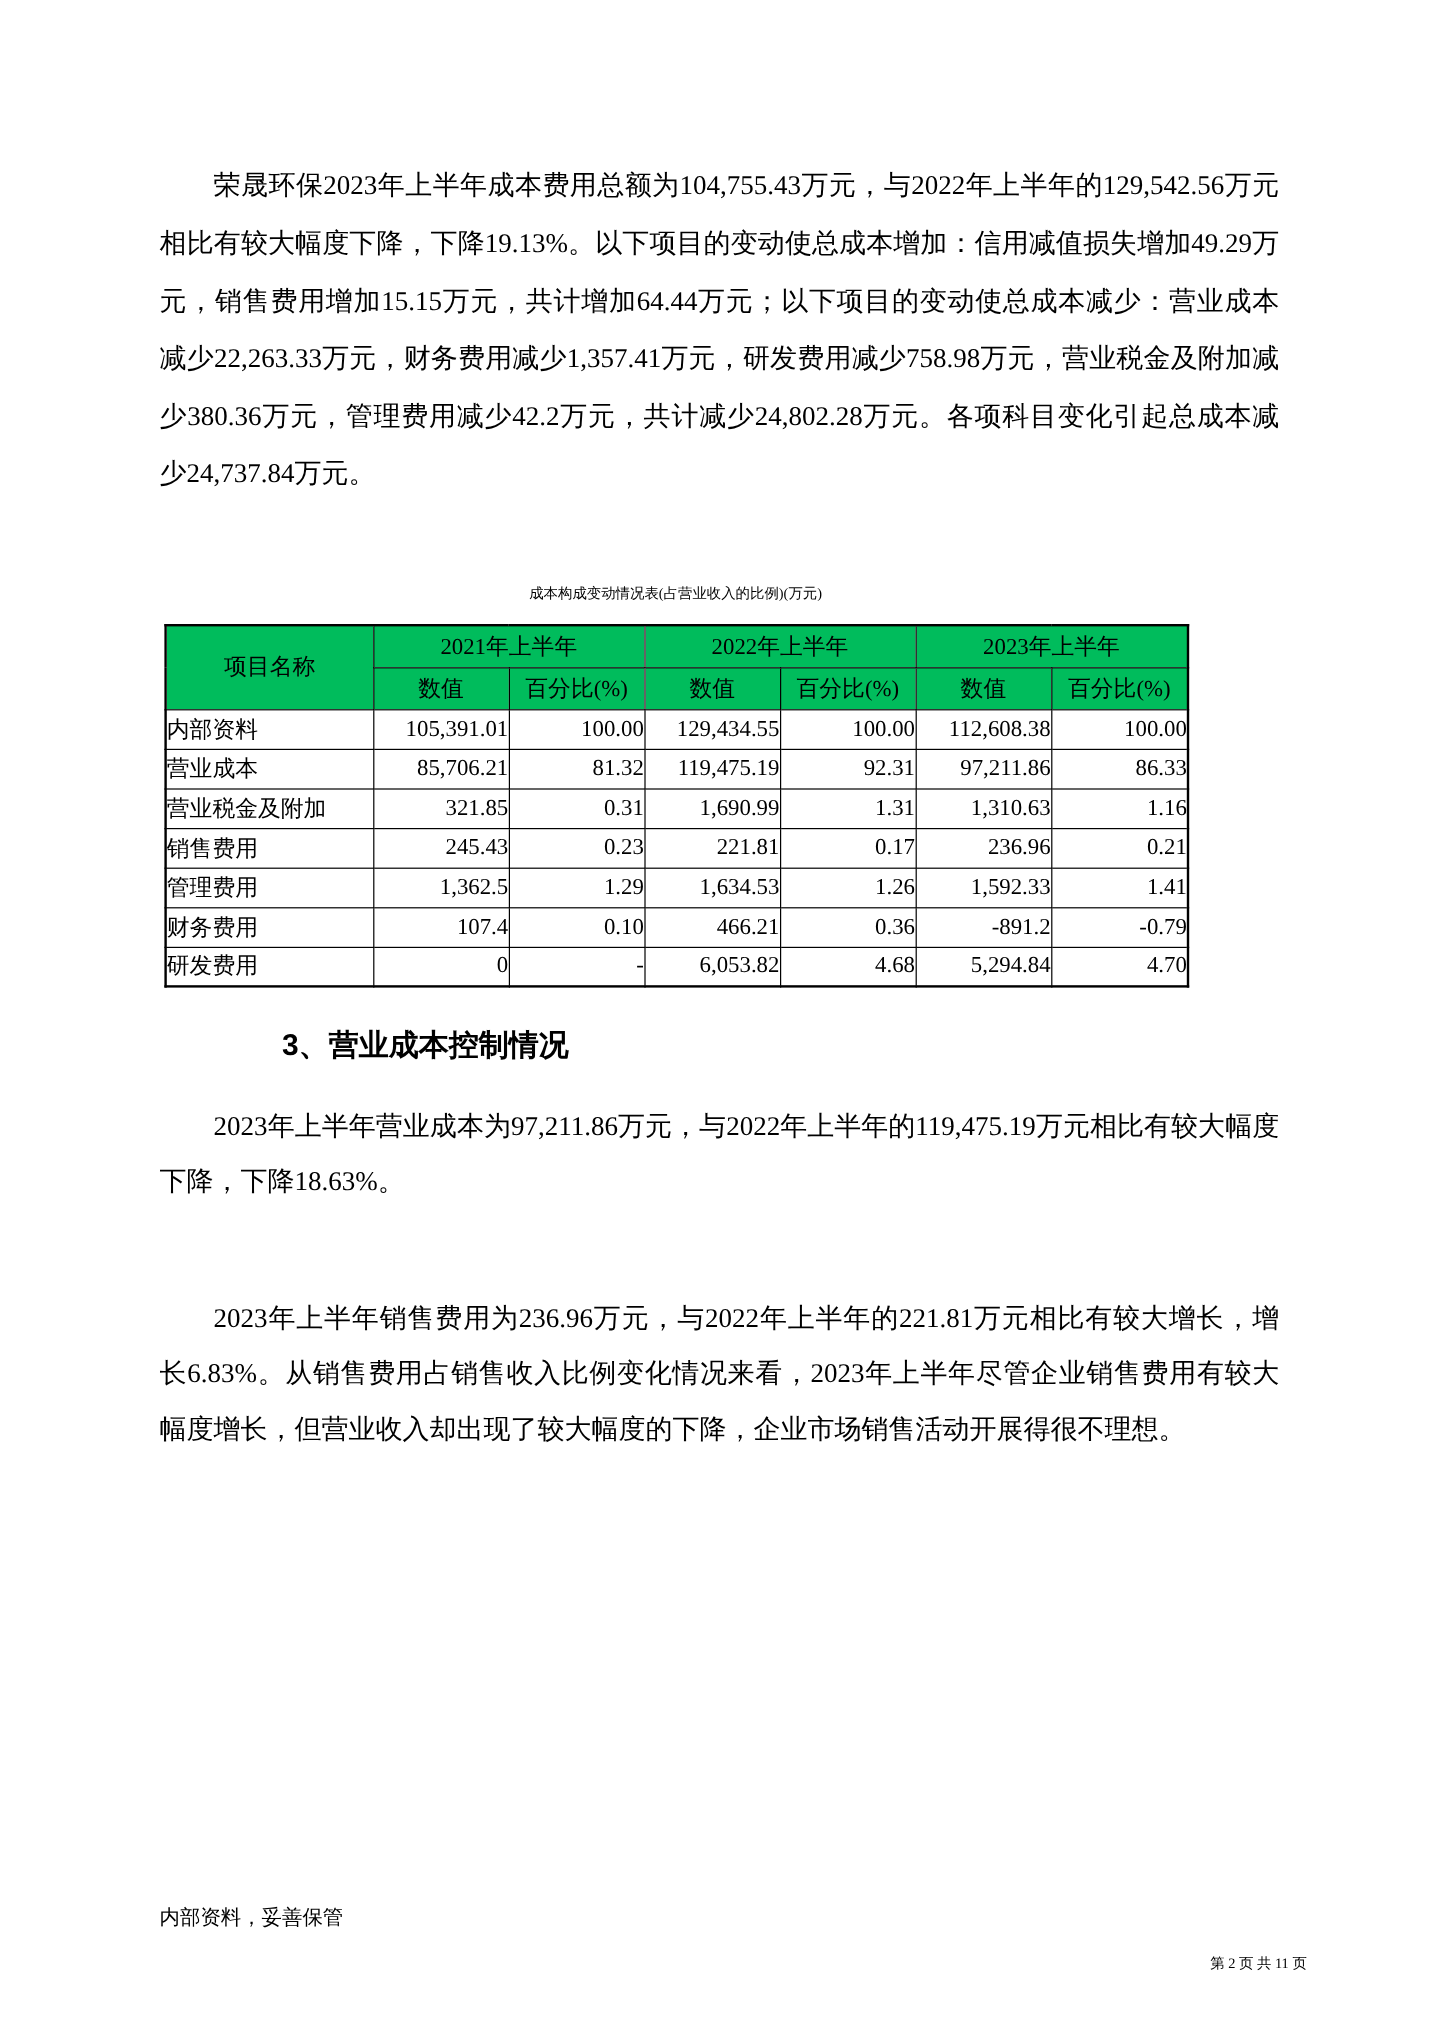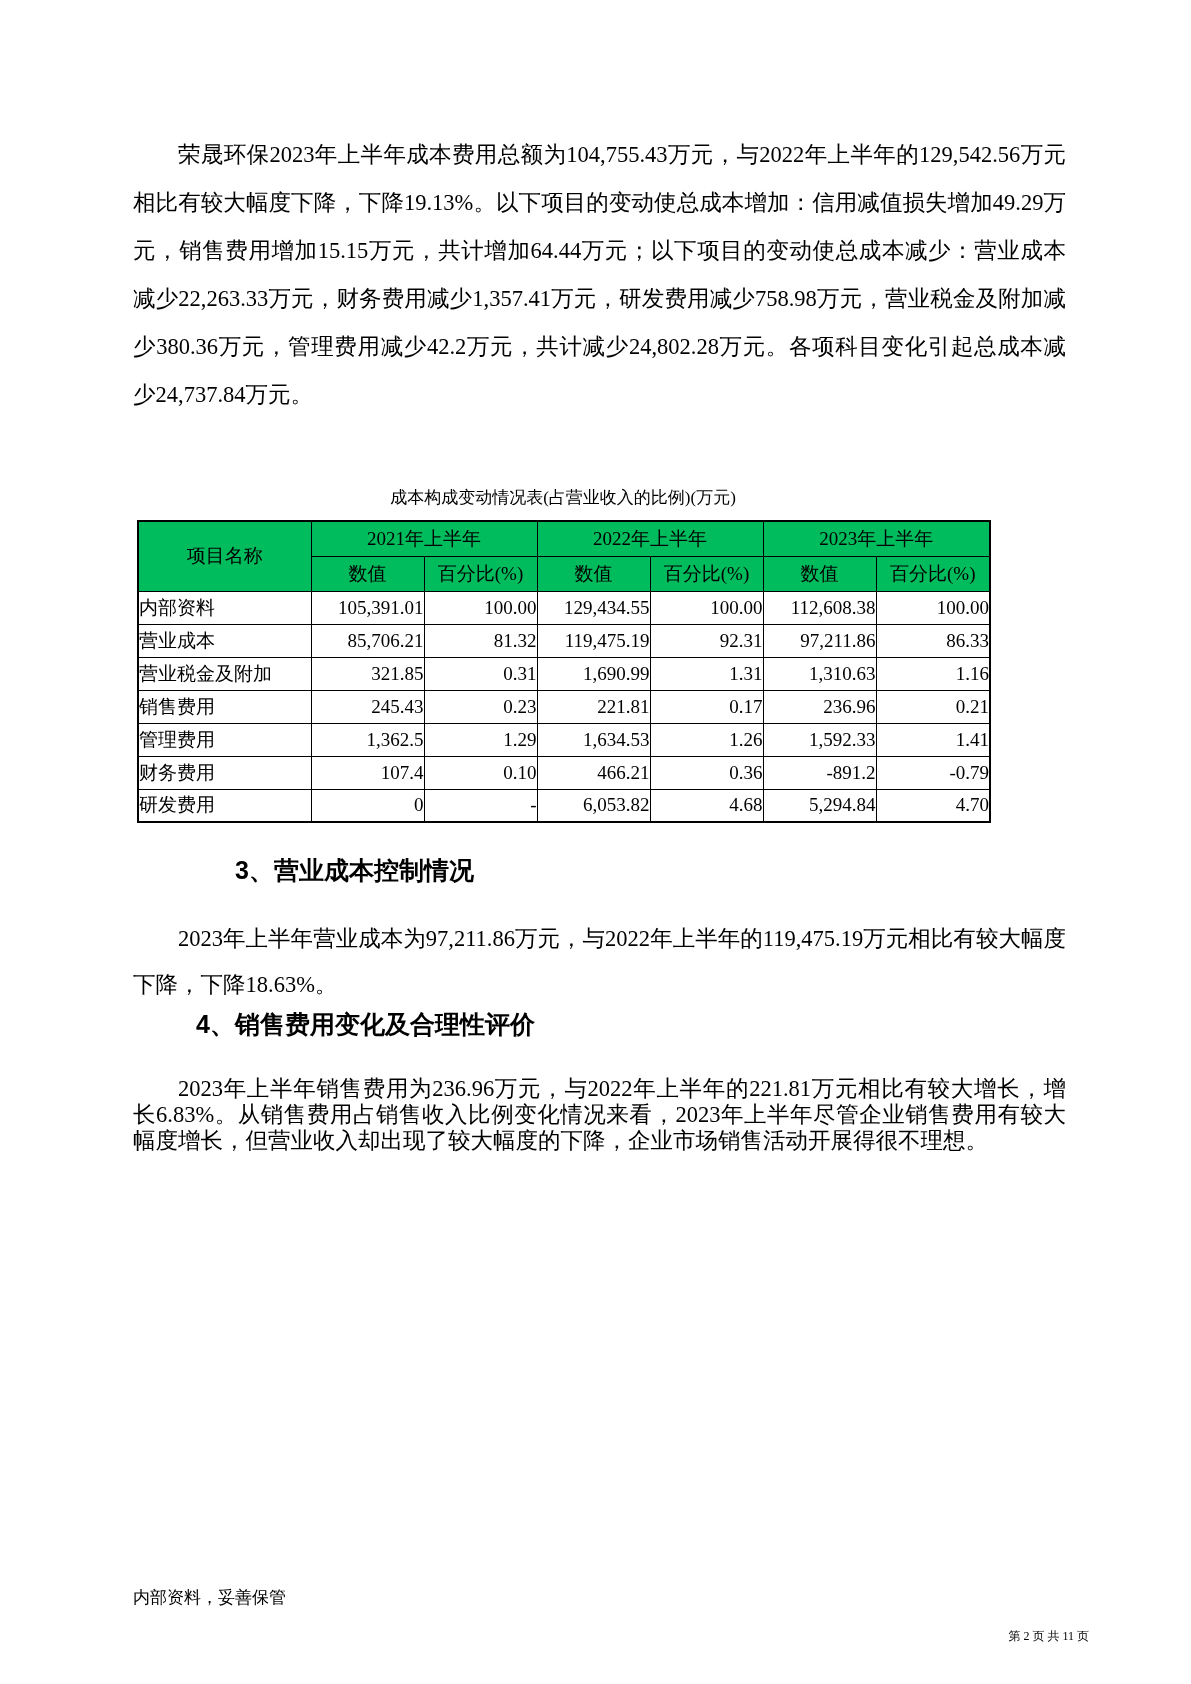--- a/index.html
+++ b/index.html
@@ -16,27 +16,27 @@
   .para {
     position: absolute;
     left: 133px; width: 933px;
     font-size: 22.5px;
     line-height: 48px;
     text-align: justify;
     text-indent: 2em;
   }
   #para1 { top: 131px; }
   #para3 { top: 916px; line-height: 46px; }
-  #para4 { top: 1076px; line-height: 26px; }
+  #para4 { top: 1076px; line-height: 46px; }
 
   .table-title {
     position: absolute;
     left: 137px; width: 852px; top: 486px;
     text-align: center;
-    font-size: 17px;
+    font-size: 12px;
   }
 
   table.cost {
     position: absolute;
     left: 137px; top: 520px;
     width: 852px;
     border-collapse: collapse;
     table-layout: fixed;
     font-size: 19px;
     border: 2px solid #000;
@@ -178,21 +178,20 @@
         <td class="num">5,294.84</td>
         <td class="num">4.70</td>
       </tr>
     </tbody>
   </table>
 
   <div class="sec-heading" id="heading3">3、营业成本控制情况</div>
 
   <div class="para" id="para3">2023年上半年营业成本为97,211.86万元，与2022年上半年的119,475.19万元相比有较大幅度下降，下降18.63%。</div>
 
-  <div class="sec-heading" id="heading4">4、销售费用变化及合理性评价</div>
 
   <div class="para" id="para4">2023年上半年销售费用为236.96万元，与2022年上半年的221.81万元相比有较大增长，增长6.83%。从销售费用占销售收入比例变化情况来看，2023年上半年尽管企业销售费用有较大幅度增长，但营业收入却出现了较大幅度的下降，企业市场销售活动开展得很不理想。</div>
 
   <div class="footer-left">内部资料，妥善保管</div>
 
   <div class="footer-right">第 2 页  共 11 页</div>
 
 </div>
 
 </body></html>

